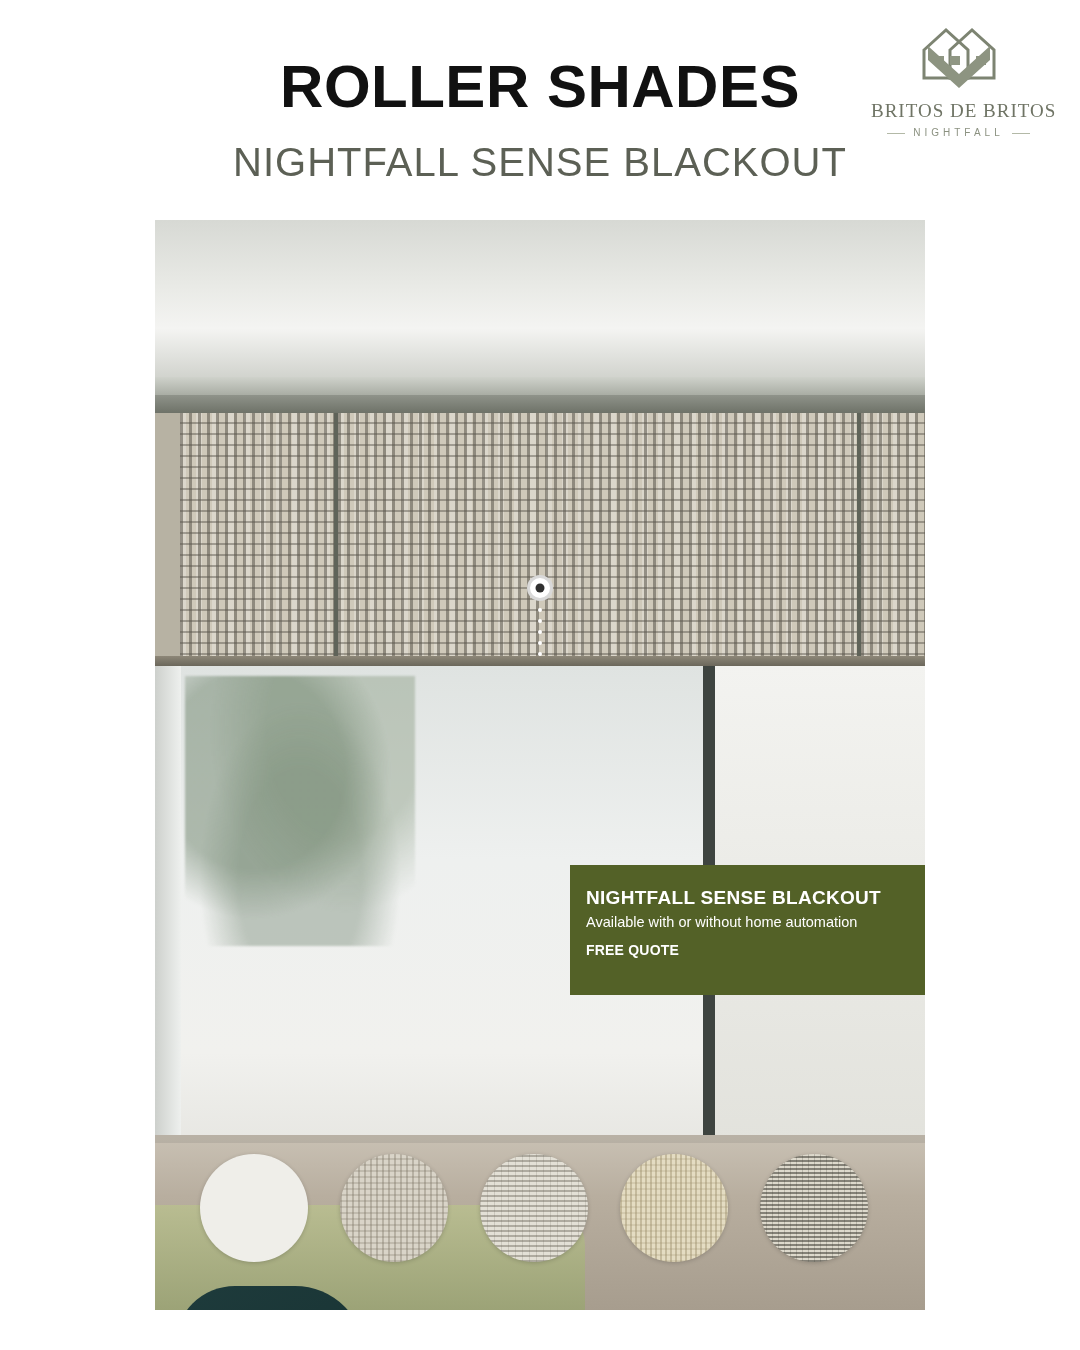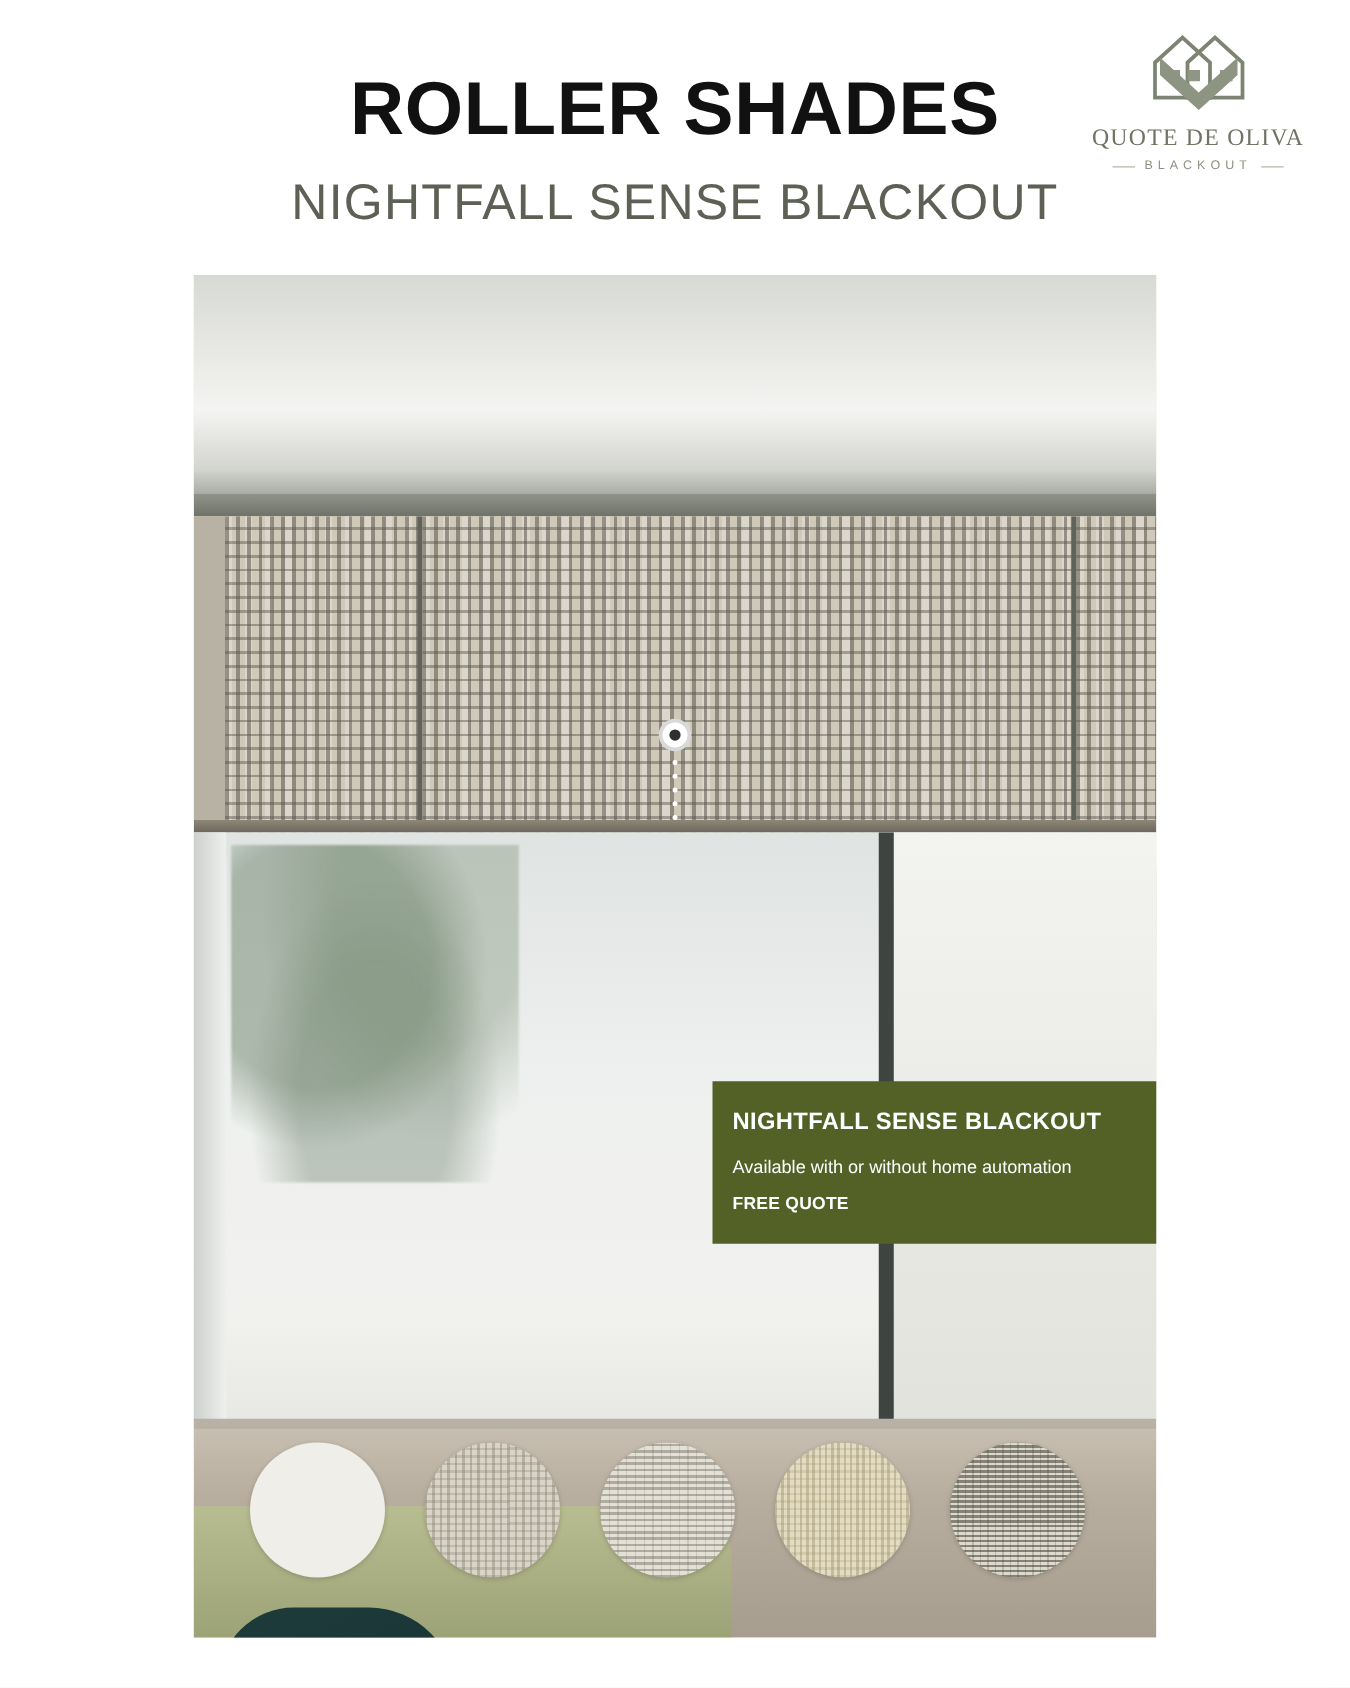--- a/index.html
+++ b/index.html
@@ -302,21 +302,21 @@
     background: #536127;
     color: #ffffff;
     padding: 22px 20px 16px 16px;
   }
   .callout .c-title {
     font-size: 19px;
     font-weight: bold;
     letter-spacing: 0.3px;
   }
   .callout .c-desc {
-    margin-top: 16px;
+    margin-top: 4px;
     font-size: 14.5px;
     line-height: 1.25;
     font-weight: 400;
   }
   .callout .c-cta {
     margin-top: 11px;
     font-size: 14px;
     font-weight: bold;
     letter-spacing: 0.2px;
   }
@@ -338,22 +338,22 @@
             <path d="M56 34 L78 14 L100 34 L100 62 L56 62 Z"></path>
           </g>
           <g fill="#8f9683">
             <rect x="40" y="40" width="10" height="9"></rect>
             <rect x="56" y="40" width="10" height="9"></rect>
             <rect x="82" y="40" width="10" height="9"></rect>
           </g>
           <path d="M34 30 L65 58 L96 30 L96 44 L65 72 L34 44 Z" fill="#8d9481"></path>
         </svg>
       </div>
-      <div class="logo-name">QUOTE DE OLIVA</div>
-      <div><span class="logo-sub">BLACKOUT</span></div>
+      <div class="logo-name">BRITOS DE BRITOS</div>
+      <div><span class="logo-sub">NIGHTFALL</span></div>
     </div>
   </div>
 
   <div class="photo">
 
     <div class="ceiling"></div>
     <div class="valance"></div>
 
     <div class="shade-zone">
       <div class="shade-edge-l"></div>

